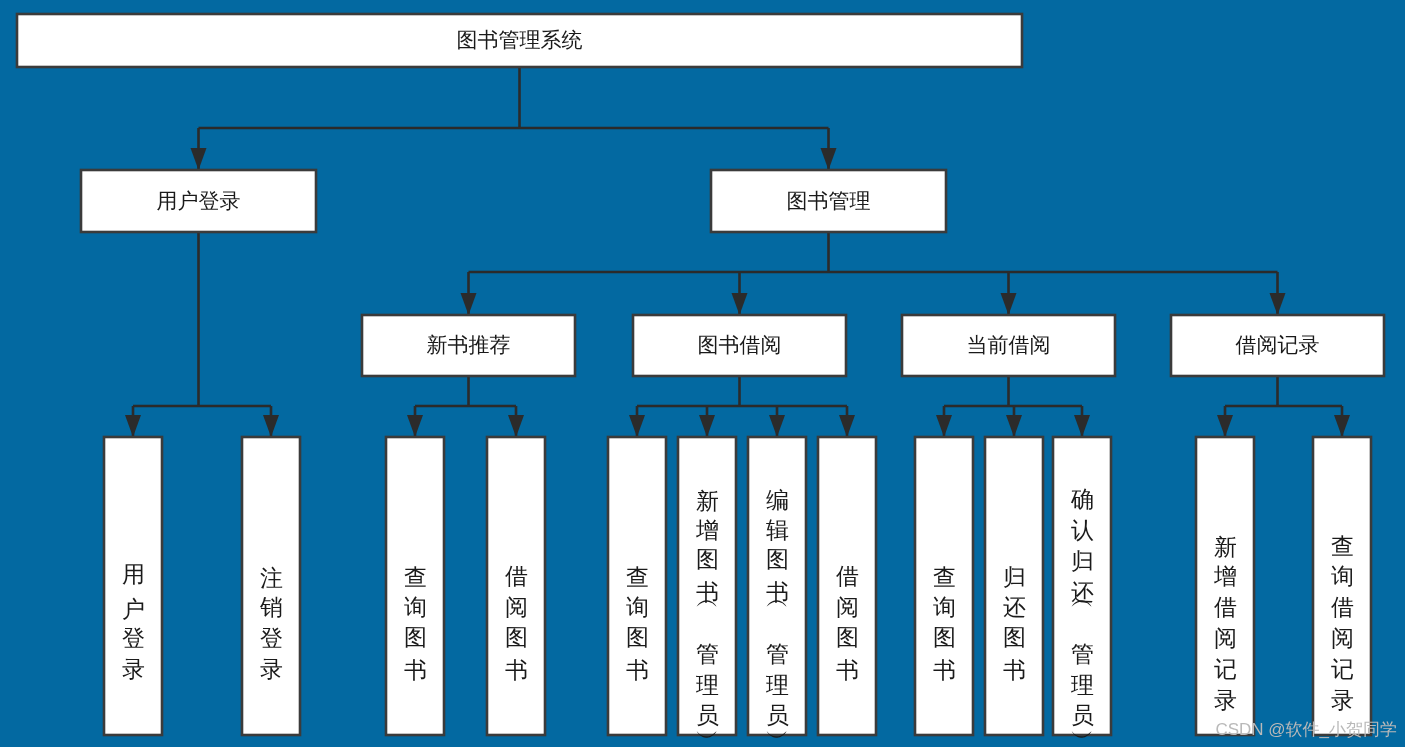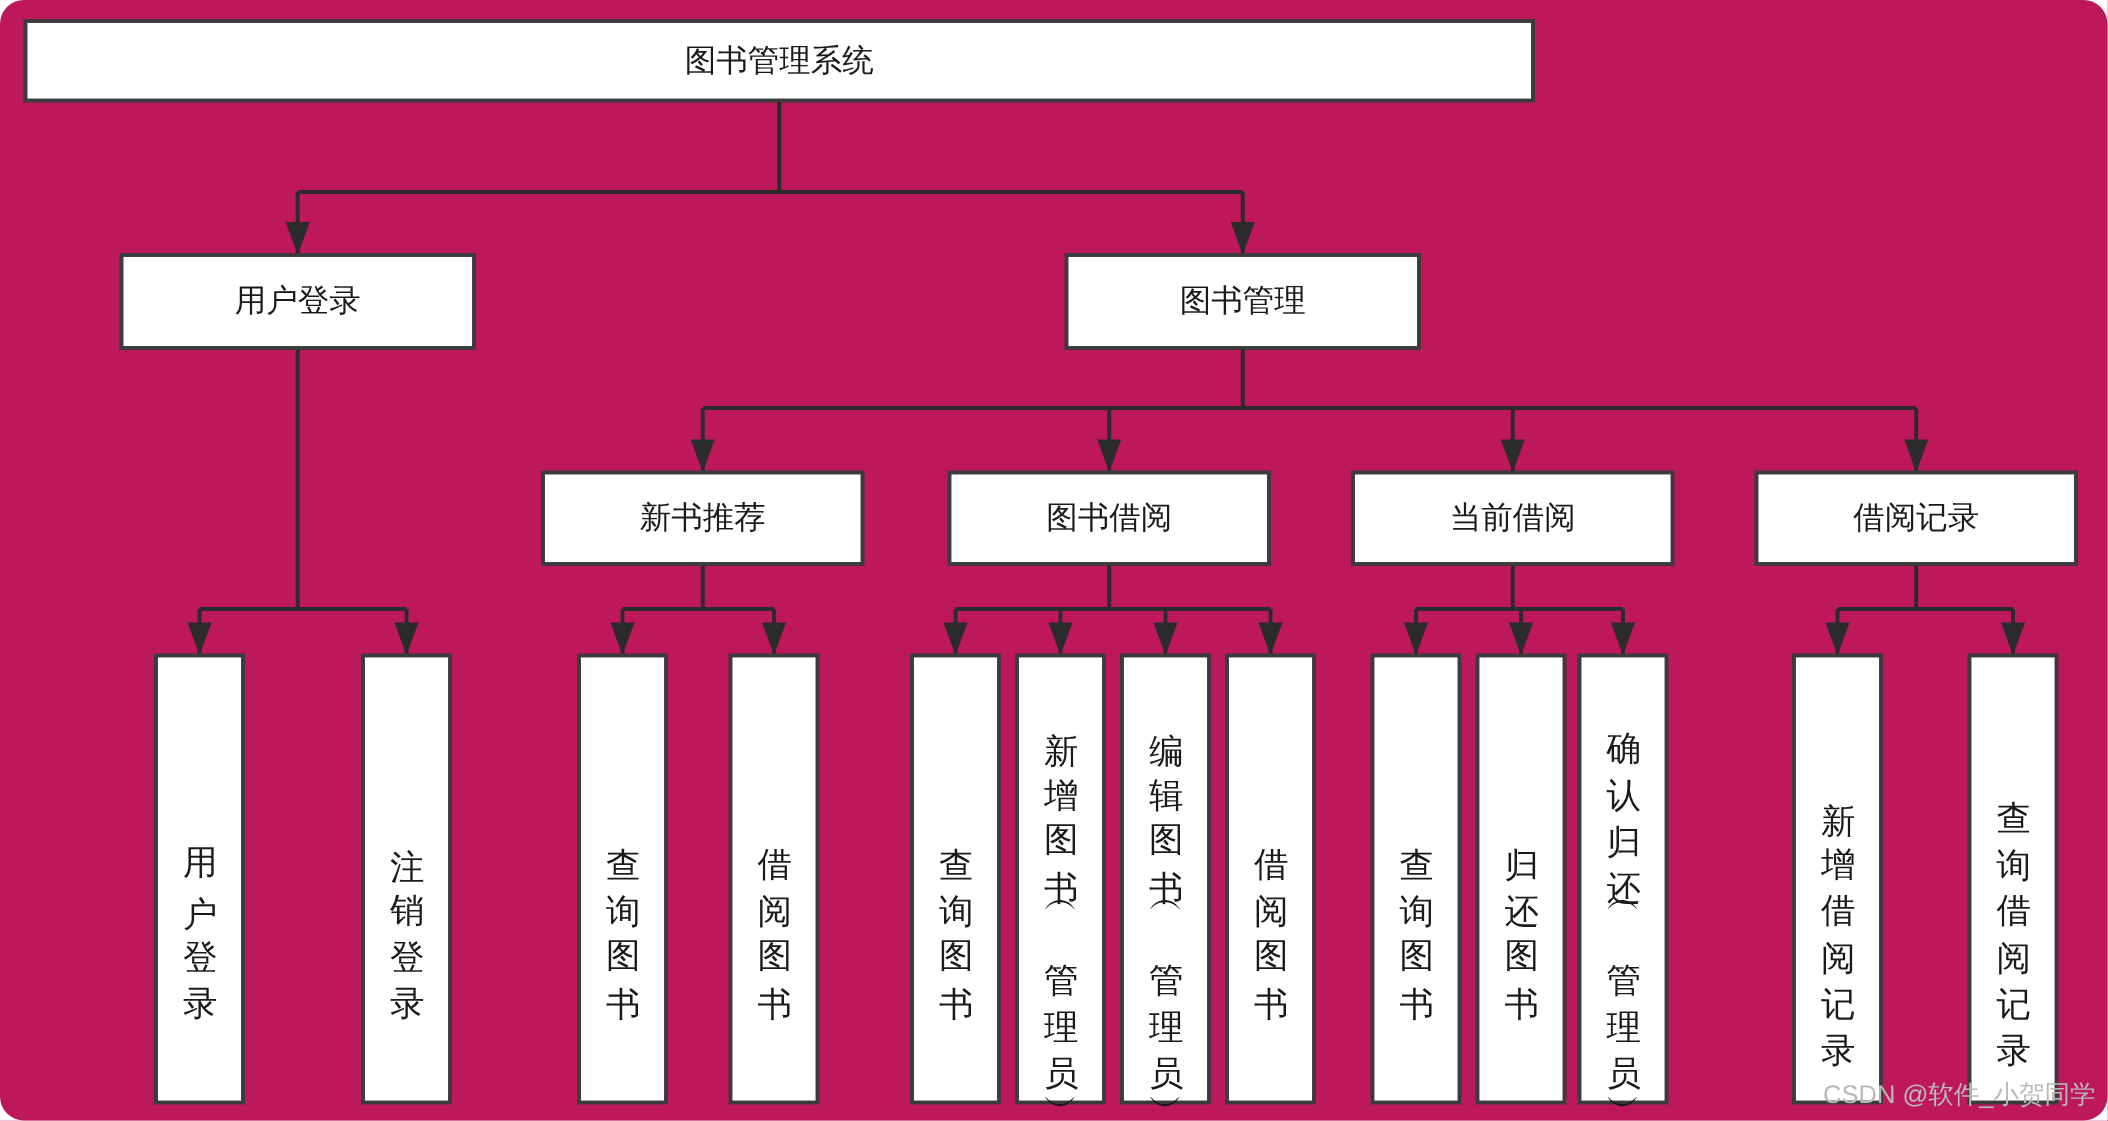--- a/index.html
+++ b/index.html
@@ -10,22 +10,21 @@
   body {
     width: 1405px;
     height: 747px;
     overflow: hidden;
     font-family: "Liberation Sans", sans-serif;
   }
   #diagram-root {
     position: relative;
     width: 1405px;
     height: 747px;
-    background: #be185d;
-    border-radius: 16px;
+    background: #0369a1;
   }
   svg#flow {
     position: absolute;
     top: 0;
     left: 0;
     width: 1405px;
     height: 747px;
     display: block;
   }
   .node-rect {

